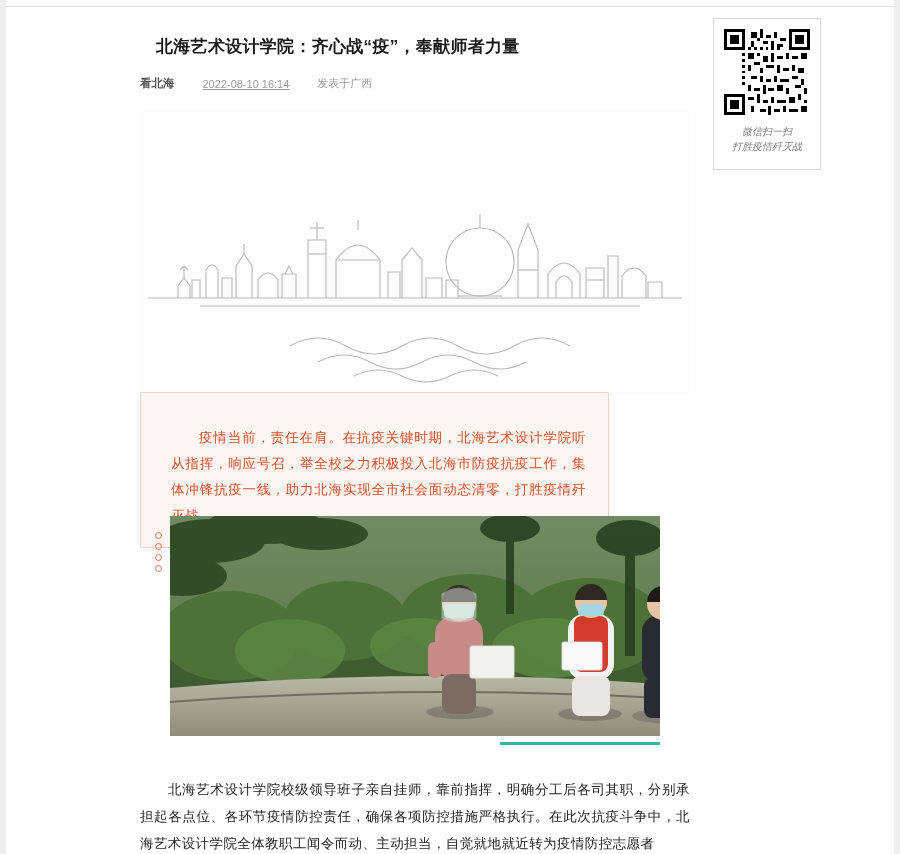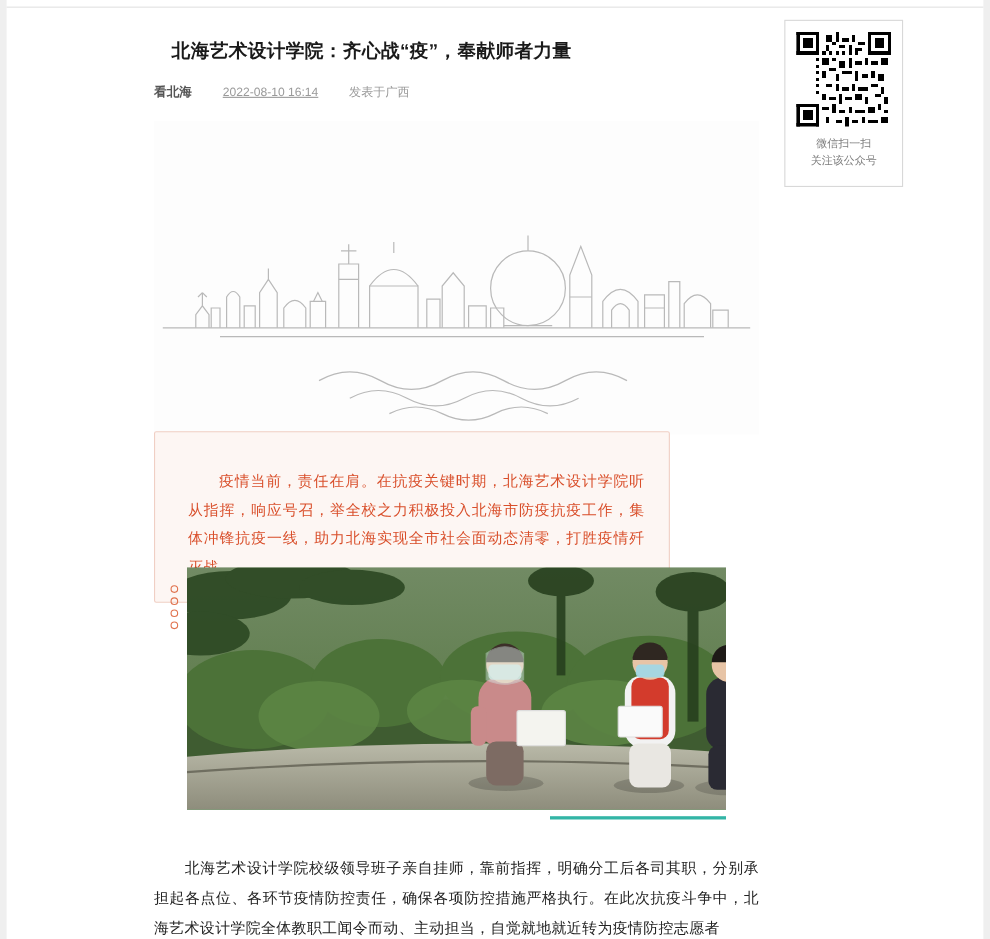--- a/index.html
+++ b/index.html
@@ -164,20 +164,21 @@
   .qr-card {
     position: absolute;
     left: 713px;
     top: 18px;
     width: 108px;
     height: 152px;
     border: 1px solid #d8d8d8;
     background: #fff;
     box-sizing: border-box;
     text-align: center;
+    font-style: italic;
   }
   .qr-code {
     margin: 10px auto 0;
     width: 86px;
     height: 86px;
     display: block;
   }
   .qr-caption {
     margin-top: 9px;
     font-size: 10px;
@@ -451,17 +452,17 @@
           <rect x="12" y="27" width="2" height="1"></rect>
         <rect x="15" y="26" width="1" height="3"></rect>
           <rect x="17" y="27" width="2" height="1"></rect>
         <rect x="20" y="26" width="1" height="2"></rect>
           <rect x="22" y="27" width="3" height="1"></rect>
         <rect x="26" y="26" width="2" height="2"></rect>
       </g>
     </svg>
     <div class="qr-caption">
       <div>微信扫一扫</div>
-      <div>关注该公众号</div>
+      <div>打胜疫情歼灭战</div>
     </div>
   </div>
 
 </div>
 
 </body></html>

